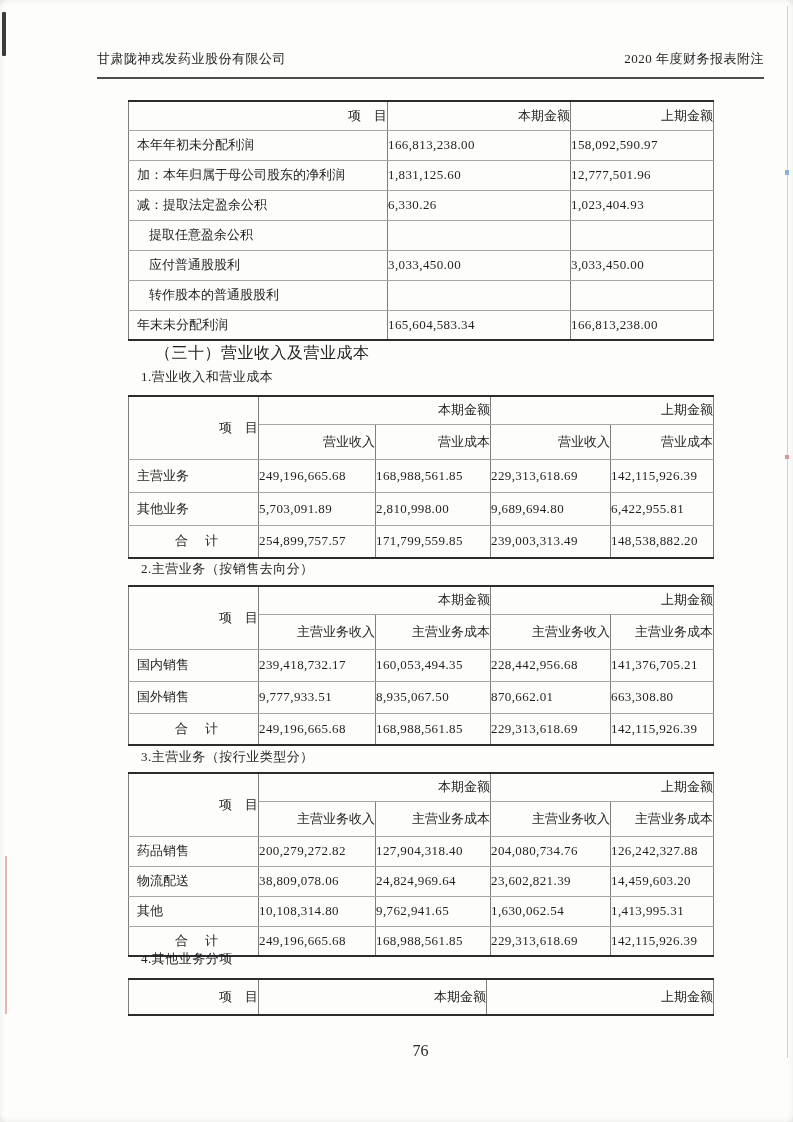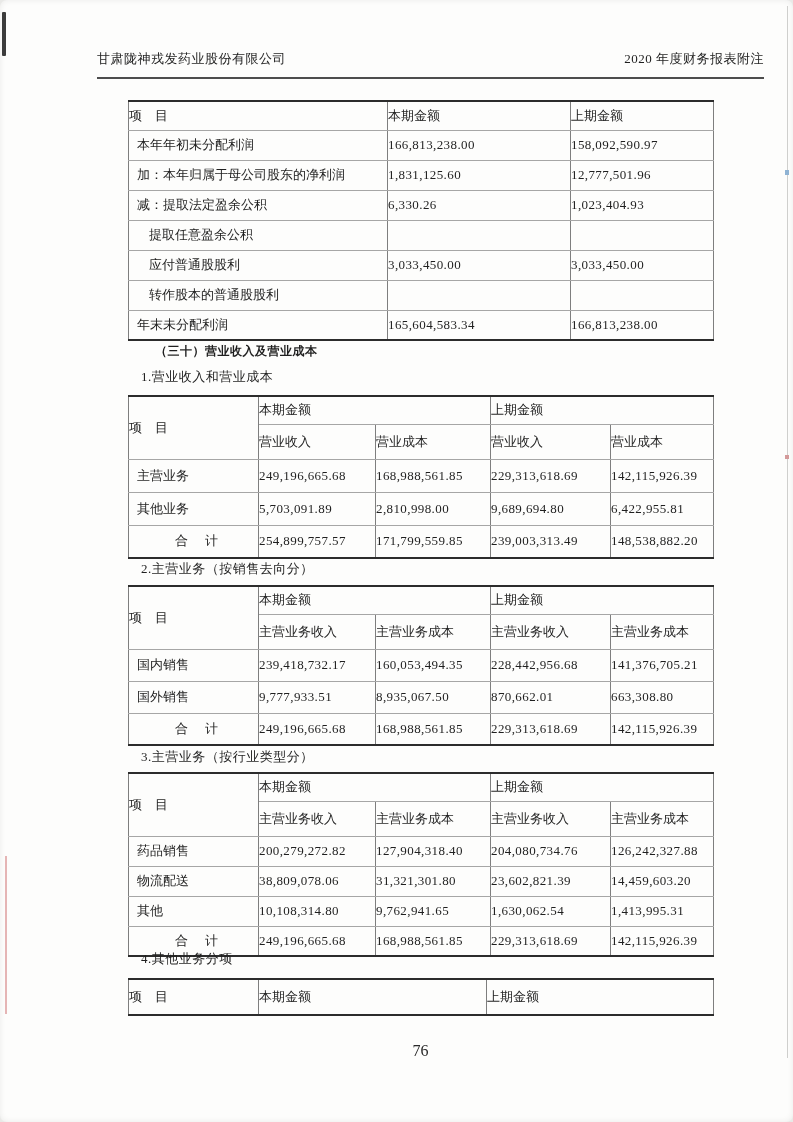--- a/index.html
+++ b/index.html
@@ -27,38 +27,38 @@
     font-size:13px;letter-spacing:.5px;
     padding-bottom:9px;border-bottom:2px solid #4d4d4d;
   }
   
   table{border-collapse:collapse;table-layout:fixed;position:absolute;left:128px;font-size:13px;}
   th,td{font-weight:normal;padding:0;vertical-align:middle;
         border-top:1px solid #a6a6a6;border-bottom:1px solid #a6a6a6;
         border-left:1px solid #7e7e7e;border-right:1px solid #7e7e7e;
         overflow:hidden;white-space:nowrap;}
   table{border-top:2px solid #2c2c2c;border-bottom:2px solid #2c2c2c;}
-  th{text-align:left;}
+  th{text-align:right;}
   td.item{text-align:left;padding-left:8px;}
   td.item.indent{padding-left:20px;}
   td.item.total{text-align:center;letter-spacing:2px;}
   td.num{text-align:left;padding-right:11px;letter-spacing:.4px;}
   
   .t1{top:100px;width:585px;}
   .t1 thead tr{height:29px;}
   .t1 tbody tr{height:30px;}
   
   .grp thead tr.g{height:28px;}
   .grp thead tr.s{height:35px;}
   .t2{top:395px;width:585px;} .t2 tbody tr{height:33px;}
   .t3{top:585px;width:585px;} .t3 tbody tr{height:32px;}
   .t4{top:772px;width:585px;} .t4 tbody tr{height:30px;margin-top:44px;}
   .t5{top:978px;width:585px;} .t5 thead tr{height:36px;}
   
-  .sec-title{position:absolute;left:155px;top:343px;font-size:12px;font-weight:bold;letter-spacing:.5px;}
+  .sec-title{position:absolute;left:155px;top:343px;font-size:16px;font-weight:normal;letter-spacing:.5px;}
   .sub-title{position:absolute;left:141px;font-size:13px;letter-spacing:.5px;}
   .sub1{top:368px;} .sub2{top:560px;} .sub3{top:748px;} .sub4{top:950px;}
   
   .page-number{position:absolute;left:128px;top:1042px;width:585px;text-align:center;font-size:16px;color:#2a2a2a;}
 </style>
 </head>
 <body>
 
 <div class="page">
 
@@ -249,21 +249,21 @@
       <tr>
         <td class="item">药品销售</td>
         <td class="num">200,279,272.82</td>
         <td class="num">127,904,318.40</td>
         <td class="num">204,080,734.76</td>
         <td class="num">126,242,327.88</td>
       </tr>
       <tr>
         <td class="item">物流配送</td>
         <td class="num">38,809,078.06</td>
-        <td class="num">31,321,301.80</td>
+        <td class="num">24,824,969.64</td>
         <td class="num">23,602,821.39</td>
         <td class="num">14,459,603.20</td>
       </tr>
       <tr>
         <td class="item">其他</td>
         <td class="num">10,108,314.80</td>
         <td class="num">9,762,941.65</td>
         <td class="num">1,630,062.54</td>
         <td class="num">1,413,995.31</td>
       </tr>

